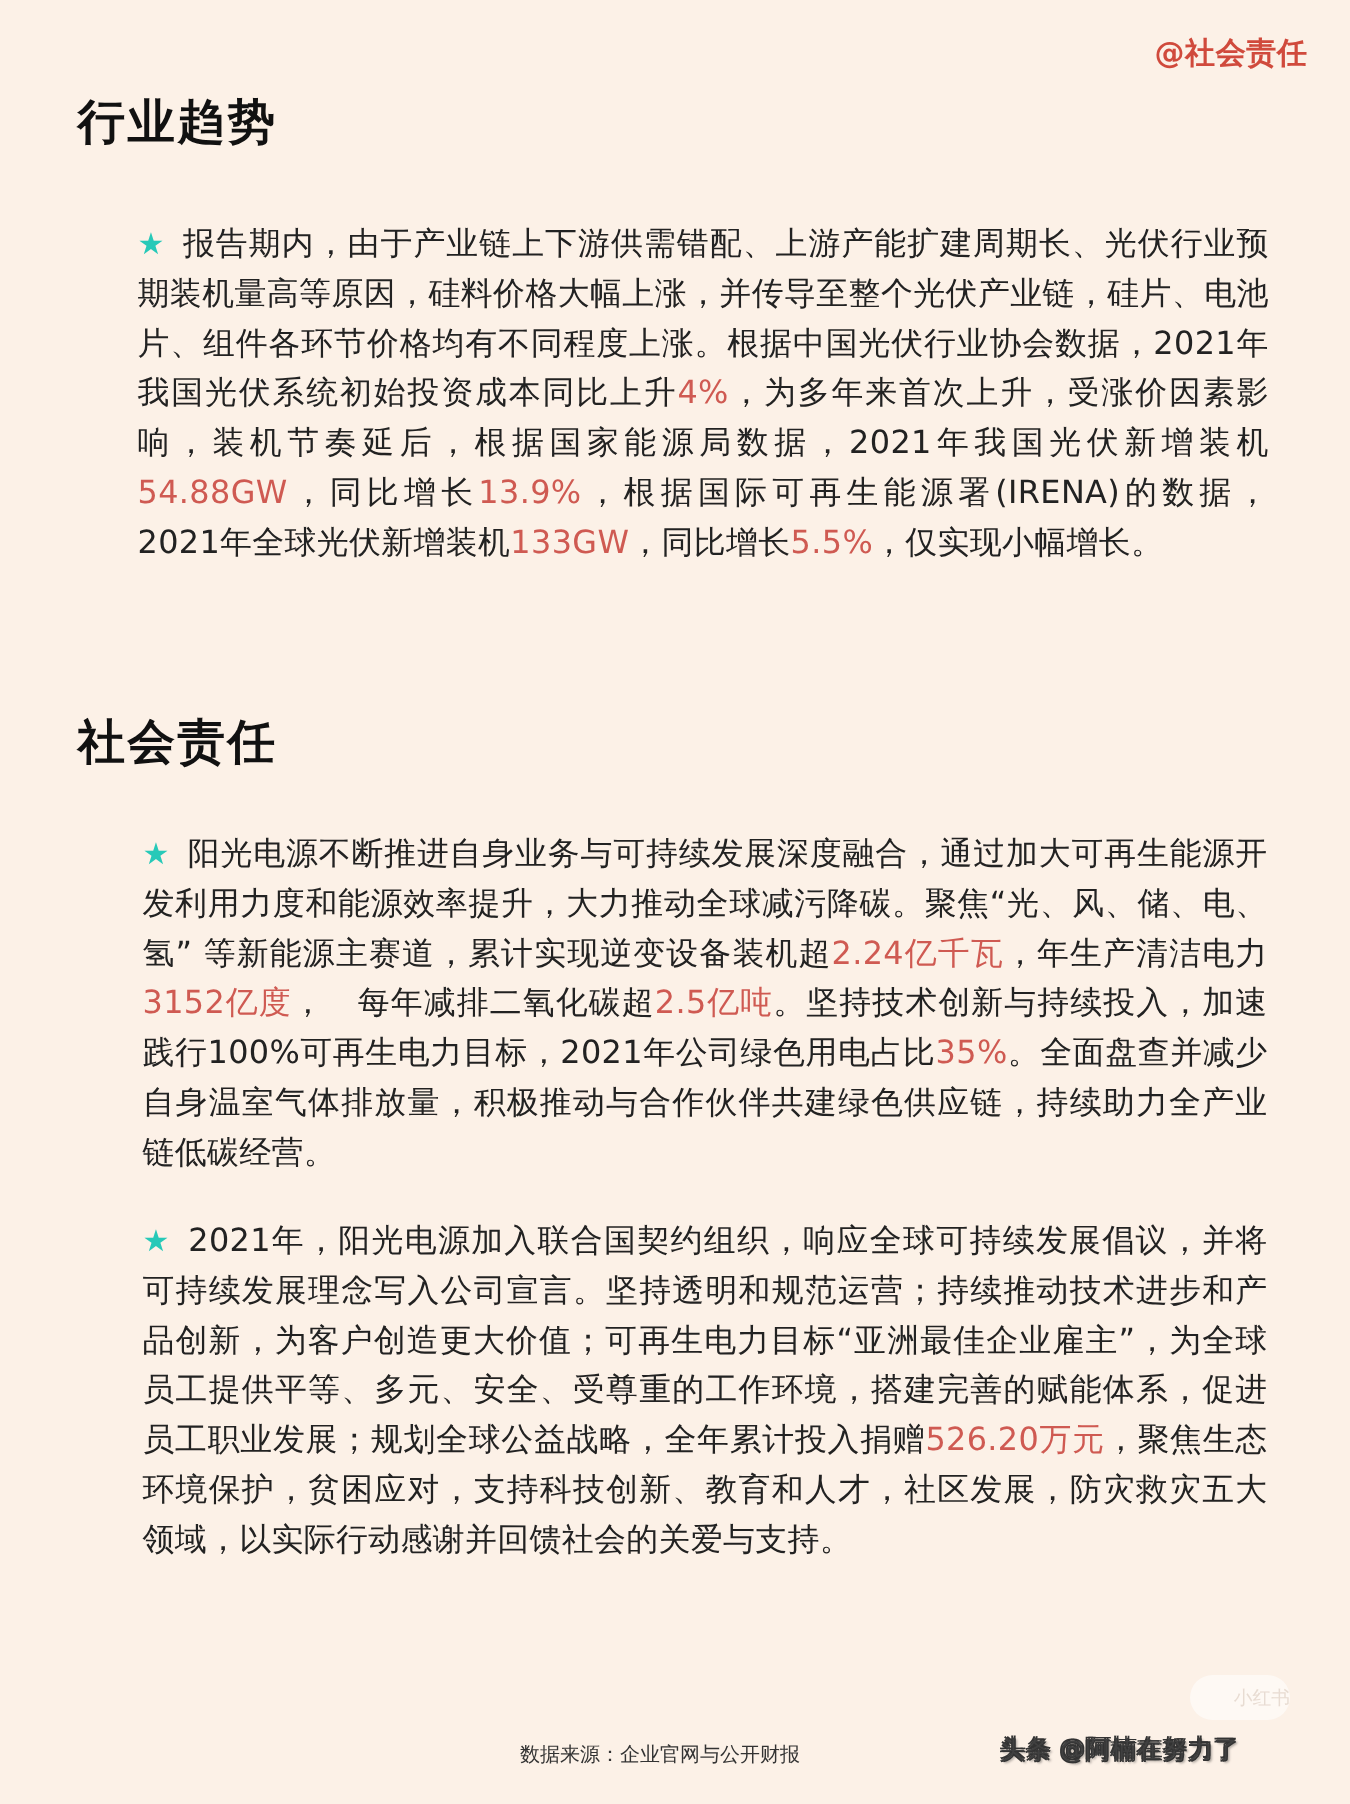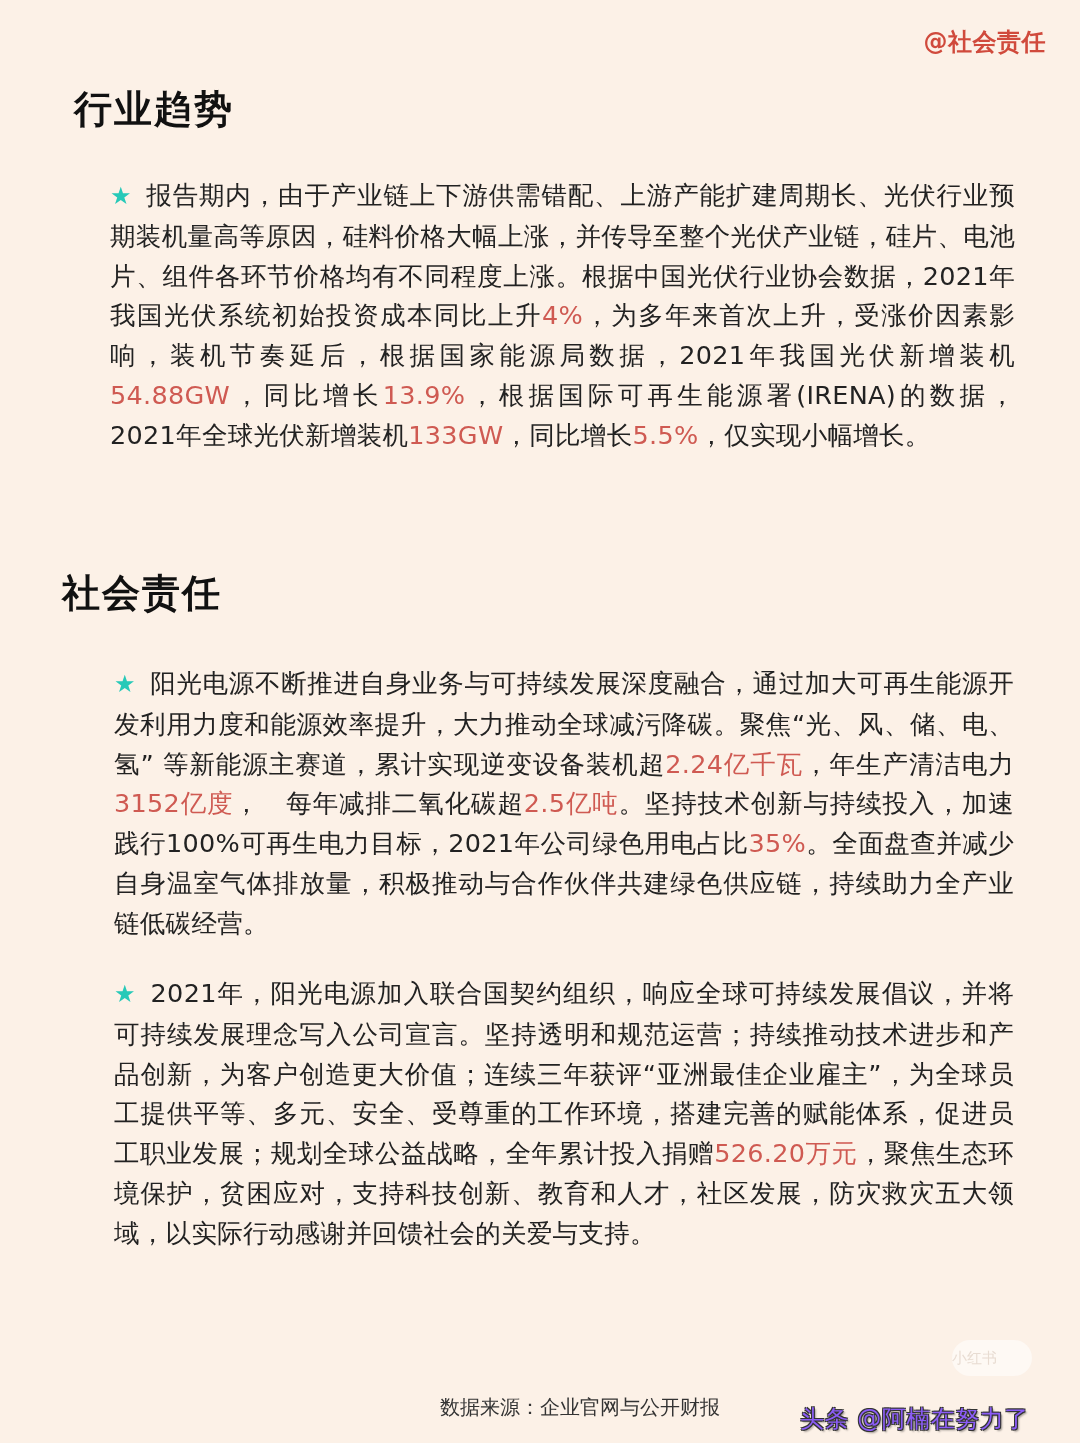--- a/index.html
+++ b/index.html
@@ -49,68 +49,67 @@
     .star {
       color: #27c9b8;
       font-size: 24px;
       margin-right: 14px;
     }
     .hl {
       color: #cf5a52;
     }
     .source {
       position: absolute;
-      left: 440px;
+      left: 416px;
       top: 1394px;
-      font-size: 20px;
+      font-size: 16px;
       color: #333;
     }
     .xhs-badge {
       position: absolute;
       left: 952px;
       top: 1340px;
       width: 80px;
       height: 36px;
       border-radius: 18px;
       background: rgba(255,255,255,0.55);
       color: #e8dcd2;
       font-size: 15px;
       font-weight: normal;
-      text-align: left;
+      text-align: right;
       line-height: 36px;
     }
     .toutiao {
       position: absolute;
       left: 800px;
       top: 1386px;
-      font-size: 24px;
-      color: #8b5cf6;
+      font-size: 20px;
+      color: #404040;
       text-shadow: 1px 1px 0 #333, -1px -1px 0 #333, 1px -1px 0 #333, -1px 1px 0 #333, 2px 2px 2px rgba(0,0,0,0.4);
       letter-spacing: 0.5px;
-      margin-top: 17px;
     }
   </style>
 </head>
 <body>
 
 <div class="watermark-top">@社会责任</div>
 
-<h1 class="section-title" style="top:72px;margin:12px;">行业趋势</h1>
+<h1 class="section-title" style="top:72px;margin:0;">行业趋势</h1>
 
 <p class="para p1" style="top:176px;margin:0;">
   <span class="star">★</span><span>报告期内，由于产业链上下游供需错配、上游产能扩建周期长、光伏行业预期装机量高等原因，硅料价格大幅上涨，并传导至整个光伏产业链，硅片、电池片、组件各环节价格均有不同程度上涨。根据中国光伏行业协会数据，2021年我国光伏系统初始投资成本同比上升</span><span class="hl">4%</span><span>，为多年来首次上升，受涨价因素影响，装机节奏延后，根据国家能源局数据，2021年我国光伏新增装机</span><span class="hl">54.88GW</span><span>，同比增长</span><span class="hl">13.9%</span><span>，根据国际可再生能源署(IRENA)的数据，　2021年全球光伏新增装机</span><span class="hl">133GW</span><span>，同比增长</span><span class="hl">5.5%</span><span>，仅实现小幅增长。</span>
 </p>
 
 <h1 class="section-title" style="top:568px;margin:0;text-align:center;">社会责任</h1>
 
 <p class="para p2" style="top:664px;margin:0;">
   <span class="star">★</span><span>阳光电源不断推进自身业务与可持续发展深度融合，通过加大可再生能源开发利用力度和能源效率提升，大力推动全球减污降碳。聚焦“光、风、储、电、氢” 等新能源主赛道，累计实现逆变设备装机超</span><span class="hl">2.24亿千瓦</span><span>，年生产清洁电力</span><span class="hl">3152亿度</span><span>，　每年减排二氧化碳超</span><span class="hl">2.5亿吨</span><span>。坚持技术创新与持续投入，加速践行100%可再生电力目标，2021年公司绿色用电占比</span><span class="hl">35%</span><span>。全面盘查并减少自身温室气体排放量，积极推动与合作伙伴共建绿色供应链，持续助力全产业链低碳经营。</span>
 </p>
 
 <p class="para p3" style="top:974px;margin:0;">
-  <span class="star">★</span><span>2021年，阳光电源加入联合国契约组织，响应全球可持续发展倡议，并将可持续发展理念写入公司宣言。坚持透明和规范运营；持续推动技术进步和产品创新，为客户创造更大价值；连续三年获评“亚洲最佳企业雇主”，为全球员工提供平等、多元、安全、受尊重的工作环境，搭建完善的赋能体系，促进员工职业发展；规划全球公益战略，全年累计投入捐赠</span><span class="hl">526.20万元</span><span>，聚焦生态环境保护，贫困应对，支持科技创新、教育和人才，社区发展，防灾救灾五大领域，以实际行动感谢并回馈社会的关爱与支持。</span>
+  <span class="star">★</span><span>2021年，阳光电源加入联合国契约组织，响应全球可持续发展倡议，并将可持续发展理念写入公司宣言。坚持透明和规范运营；持续推动技术进步和产品创新，为客户创造更大价值；可再生电力目标“亚洲最佳企业雇主”，为全球员工提供平等、多元、安全、受尊重的工作环境，搭建完善的赋能体系，促进员工职业发展；规划全球公益战略，全年累计投入捐赠</span><span class="hl">526.20万元</span><span>，聚焦生态环境保护，贫困应对，支持科技创新、教育和人才，社区发展，防灾救灾五大领域，以实际行动感谢并回馈社会的关爱与支持。</span>
 </p>
 
 <div class="xhs-badge">小红书</div>
 
 <div class="source">数据来源：企业官网与公开财报</div>
 
 <div class="toutiao">头条 @阿楠在努力了</div>
 
 </body></html>

